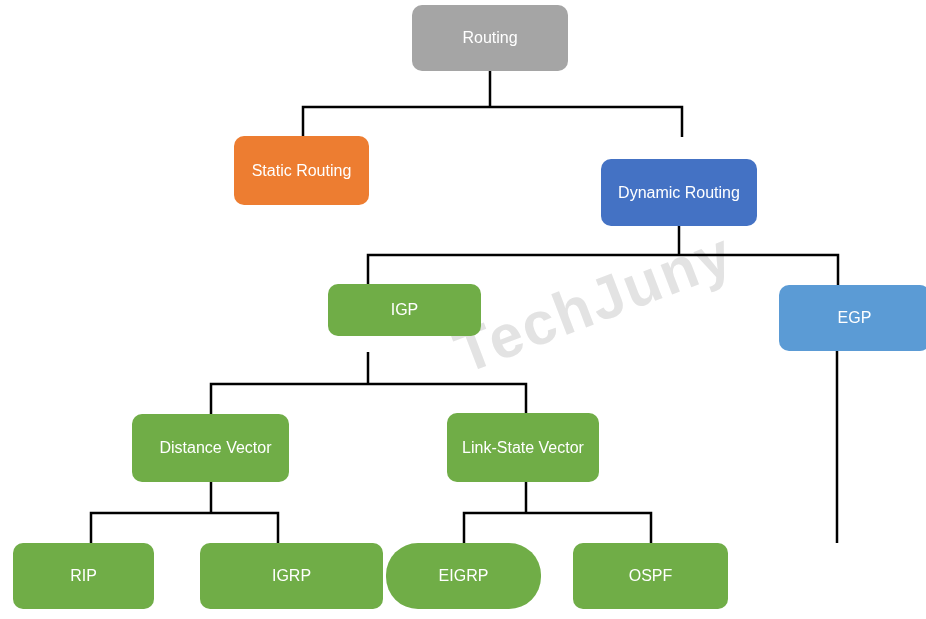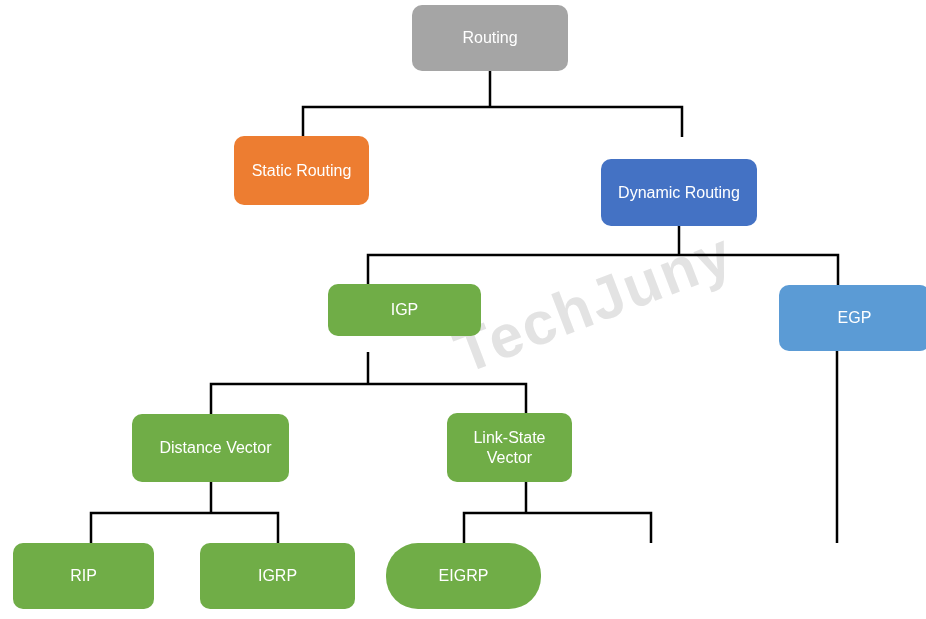--- a/index.html
+++ b/index.html
@@ -52,23 +52,23 @@
     line-height: 1.2;
     padding: 0 6px;
     box-sizing: border-box;
   }
   .n-routing { left:412px; top:5px;   width:156px; height:66px; background:#A5A5A5; }
   .n-static  { left:234px; top:136px; width:135px; height:69px; background:#ED7D31; }
   .n-dynamic { left:601px; top:137px; width:156px; height:67px; background:#4472C4; }
   .n-igp     { left:292px; top:284px; width:153px; height:52px; background:#70AD47;margin-left:36px; }
   .n-egp     { left:762px; top:285px; width:151px; height:66px; background:#5B9BD5; }
   .n-dv      { left:132px; top:414px; width:157px; height:68px; background:#70AD47; }
-  .n-lsv     { left:447px; top:413px; width:125px; height:69px; background:#70AD47; }
+  .n-lsv     { left:447px; top:413px; width:152px; height:69px; background:#70AD47; }
   .n-rip     { left:13px;  top:543px; width:141px; height:66px; background:#70AD47; }
-  .n-igrp    { left:200px; top:543px; width:155px; height:66px; background:#70AD47; }
+  .n-igrp    { left:200px; top:543px; width:183px; height:66px; background:#70AD47; }
   .n-eigrp   { left:386px; top:543px; width:155px; height:66px; background:#70AD47; }
   .n-ospf    { left:573px; top:543px; width:155px; height:66px; background:#70AD47; }
   .n-bgp     { left:760px; top:543px; width:155px; height:66px; background:#5B9BD5; }
 </style>
 </head>
 <body>
 
 <div class="canvas">
 
   <div class="watermark" style="color: rgb(227, 227, 227);">TechJuny</div>
@@ -120,15 +120,18 @@
   </div>
 
   <div class="node n-igrp" style="background-color: rgb(112, 173, 71);">
     <span>IGRP</span>
   </div>
 
   <div class="node n-eigrp" style="background-color: rgb(112, 173, 71); border-radius: 32px;">
     <span>EIGRP</span>
   </div>
 
+  <div class="node n-ospf" style="background-color: rgb(112, 173, 71);">
+    <span>OSPF</span>
+  </div>
 
 
 </div>
 
 </body></html>

